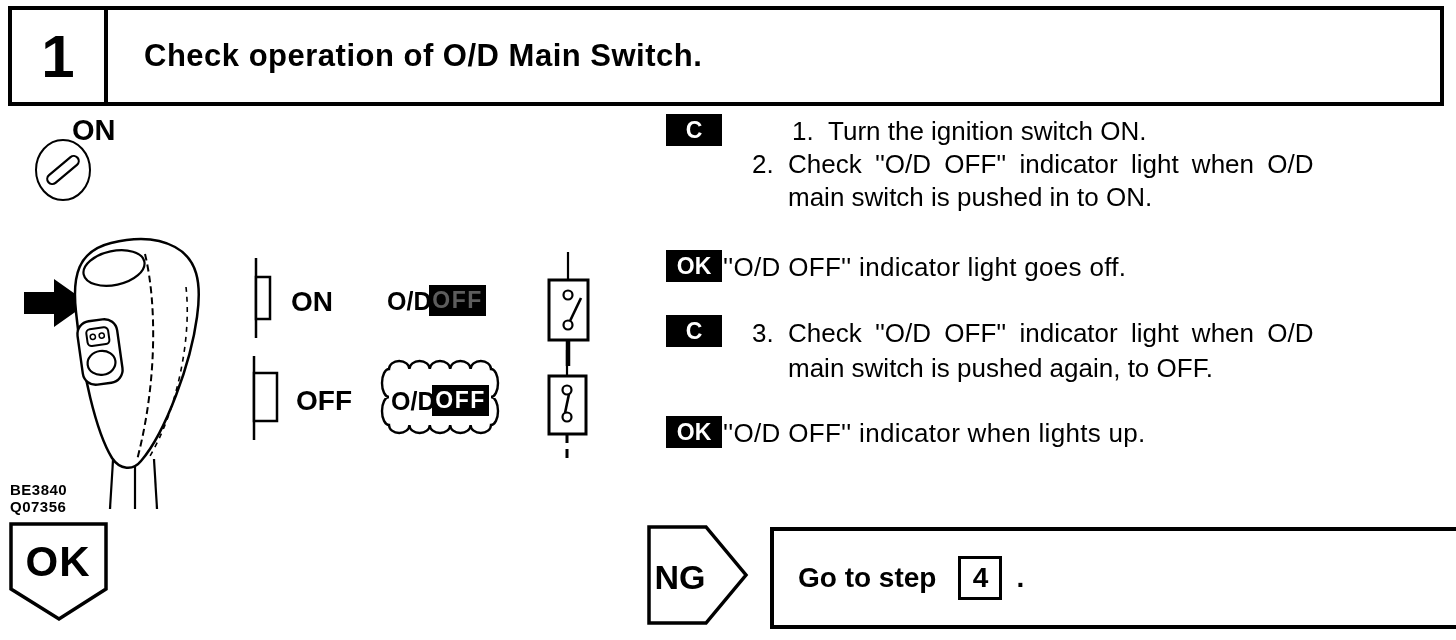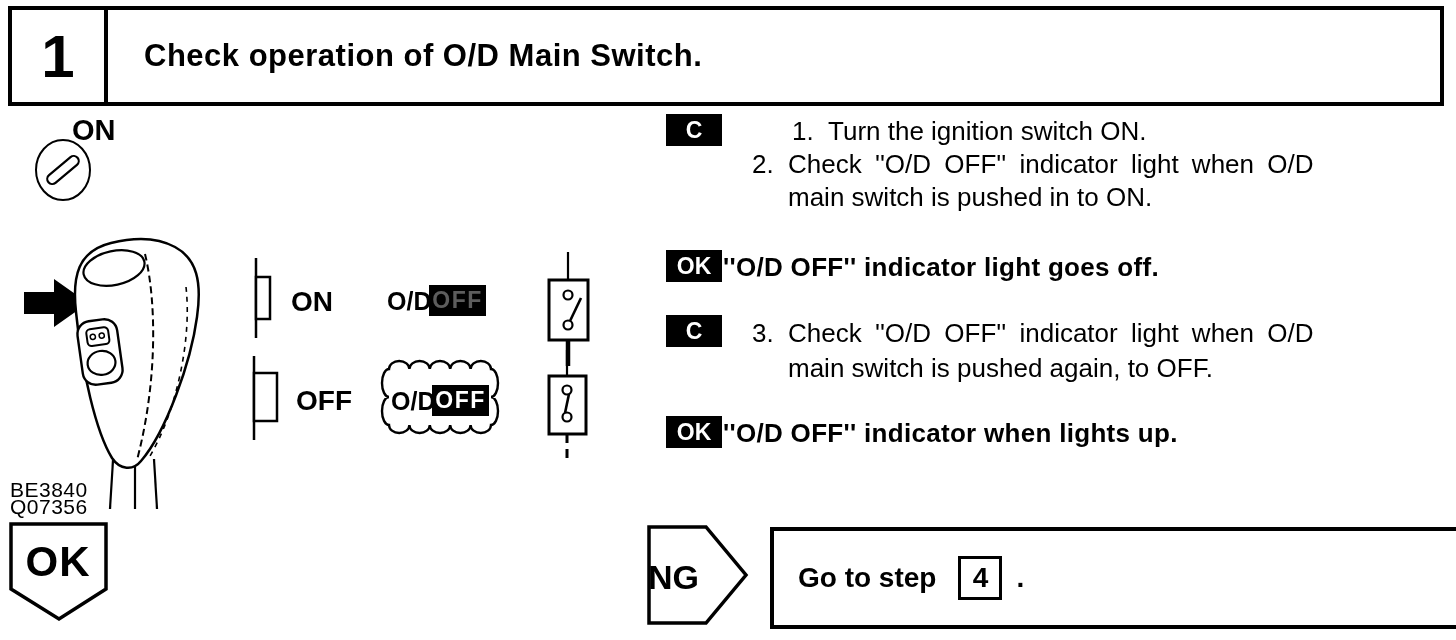--- a/index.html
+++ b/index.html
@@ -14,38 +14,38 @@
   .step-title{flex:1;display:flex;align-items:center;padding-left:36px;font-size:31px;font-weight:bold;letter-spacing:.5px;}
 
   
   .ign-label{left:72px;top:114px;font-size:29px;font-weight:bold;}
   .state-label{font-size:28px;font-weight:bold;}
   .od-text{font-size:25px;font-weight:bold;}
   .off-box{background:#000;width:57px;height:31px;display:flex;align-items:center;justify-content:center;
            font-size:23px;font-weight:bold;letter-spacing:1.5px;}
   .off-dim{color:#5d5d5d;}
   .off-lit{color:#ffffff;}
-  .codes{left:10px;top:481px;font-size:21px;font-weight:normal;line-height:17px;letter-spacing:.5px;}
+  .codes{left:10px;top:481px;font-size:15px;font-weight:bold;line-height:17px;letter-spacing:.5px;}
 
   
   .ok-label{left:8px;top:538px;width:100px;text-align:center;font-size:42px;font-weight:bold;letter-spacing:1px;}
-  .ng-label{left:648px;top:558px;width:64px;font-size:34px;font-weight:bold;}
+  .ng-label{left:648px;top:558px;width:64px;text-align:center;font-size:34px;font-weight:bold;}
   .ng-box{position:absolute;left:770px;top:527px;width:668px;height:94px;border:4px solid #000;
           display:flex;align-items:center;padding-left:24px;font-size:28px;font-weight:bold;}
   .stepref{width:38px;height:38px;border:3px solid #000;display:flex;align-items:center;justify-content:center;
            margin:0 14px 0 22px;font-size:28px;font-weight:bold;}
 
   
   .badge{position:absolute;left:666px;width:56px;height:32px;background:#000;color:#fff;
          display:flex;align-items:center;justify-content:center;font-size:23px;font-weight:bold;}
   .step-line{position:absolute;font-size:26px;line-height:33px;white-space:nowrap;}
   .step-line .n{display:inline-block;width:36px;}
   .wrap-line{position:absolute;font-size:26px;line-height:33px;white-space:nowrap;}
   .just{word-spacing:6px;}
-  .ok-line{position:absolute;font-size:26px;font-weight:bold;white-space:nowrap;letter-spacing:.3px;text-align:center;}
+  .ok-line{position:absolute;font-size:26px;font-weight:normal;white-space:nowrap;letter-spacing:.3px;text-align:center;}
 
   svg{position:absolute;overflow:visible;}
 </style>
 </head>
 <body>
 
 <div class="page">
 
   <div class="header">
     <div class="step-num">1</div>

